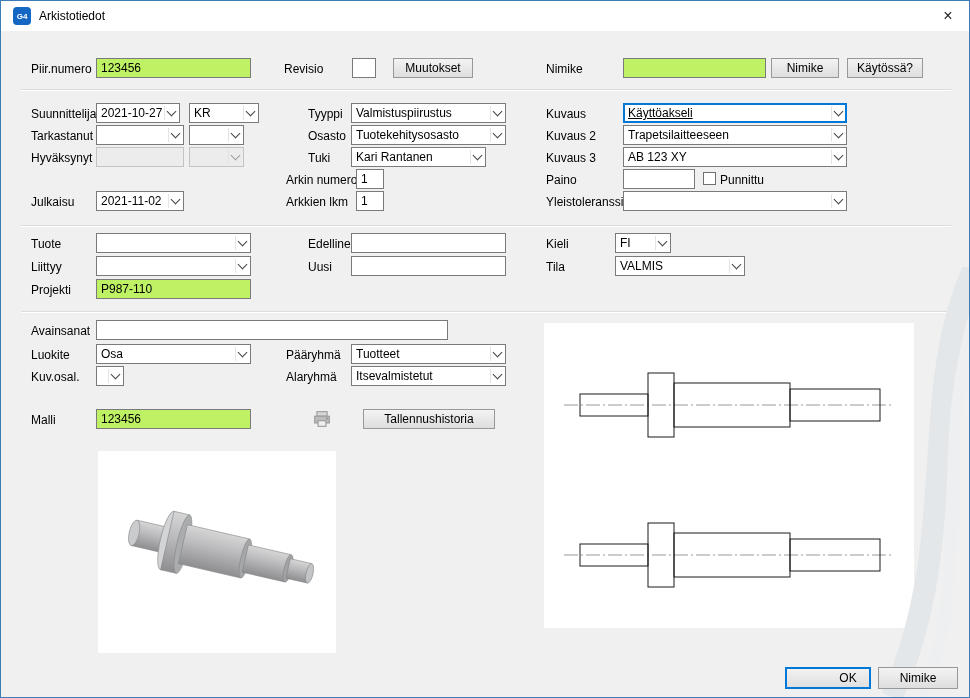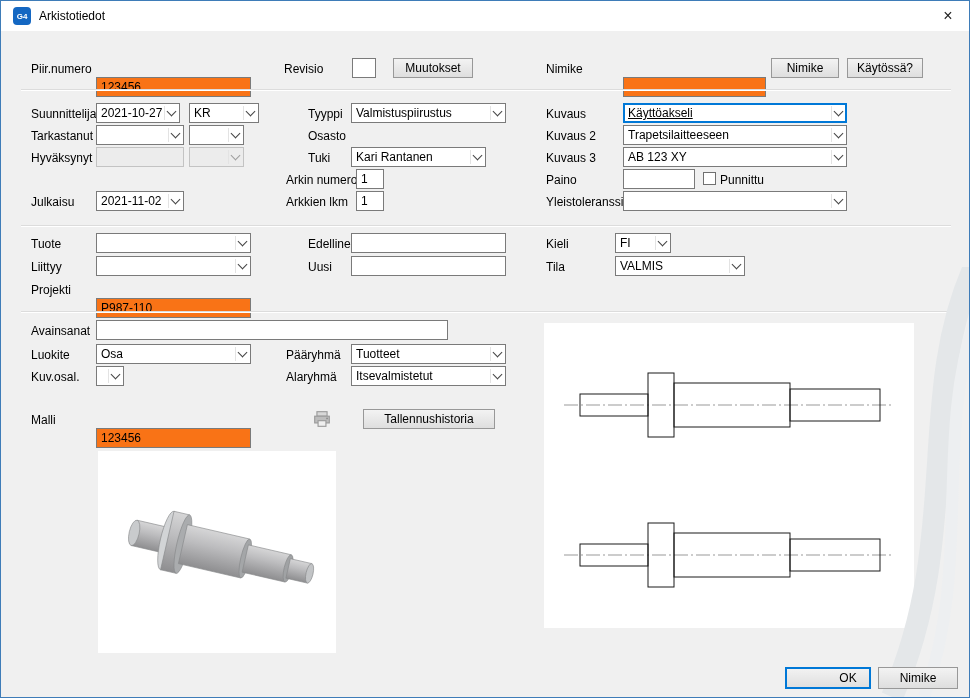--- a/index.html
+++ b/index.html
@@ -30,21 +30,21 @@
   .wtitle { position: absolute; left: 38px; top: 8px; font-size: 12px; }
   .close {
     position: absolute; right: 10px; top: 5px; width: 22px; height: 20px;
     text-align: center; font-size: 16px; line-height: 20px; color: #222; cursor: pointer;
   }
   .lbl { position: absolute; height: 16px; line-height: 16px; white-space: nowrap; }
   .fld {
     position: absolute; height: 20px; background: #fff; border: 1px solid #7a7a7a;
     padding: 1px 4px; line-height: 16px; white-space: nowrap; overflow: hidden;
   }
-  .fld.ro  { background: #f97316; margin-top: 19px; }
+  .fld.ro  { background: #bef264; }
   .fld.dis { background: #ececec; border-color: #c3c3c3; }
   .combo {
     position: absolute; height: 20px; background: #fff; border: 1px solid #7a7a7a;
     display: flex; align-items: stretch;
   }
   .combo .ct { flex: 1; padding: 1px 4px; line-height: 16px; white-space: nowrap; overflow: hidden; }
   .combo .ca { width: 15px; position: relative; display: flex; align-items: center; justify-content: center; }
   .combo .ca::before { content: ""; position: absolute; left: 0; top: 2px; bottom: 2px; width: 1px; background: #e3e3e3; }
   .combo .ca::after {
     content: ""; width: 6px; height: 6px;
@@ -114,20 +114,24 @@
   <div class="lbl" style="left:30px;top:127px">Tarkastanut</div>
   <div class="combo" style="left:95px;top:124px;width:88px">
     <span class="ct"></span>
     <span class="ca"></span>
   </div>
   <div class="combo" style="left:188px;top:124px;width:55px">
     <span class="ct"></span>
     <span class="ca"></span>
   </div>
   <div class="lbl" style="left:307px;top:127px">Osasto</div>
+  <div class="combo" style="left:350px;top:124px;width:155px">
+    <span class="ct">Tuotekehitysosasto</span>
+    <span class="ca"></span>
+  </div>
   <div class="lbl" style="left:545px;top:127px">Kuvaus 2</div>
   <div class="combo" style="left:622px;top:124px;width:224px">
     <span class="ct">Trapetsilaitteeseen</span>
     <span class="ca"></span>
   </div>
 
   <div class="lbl" style="left:30px;top:149px">Hyväksynyt</div>
   <div class="fld dis" style="left:95px;top:146px;width:88px"></div>
   <div class="combo dis" style="left:188px;top:146px;width:55px">
     <span class="ct"></span>

